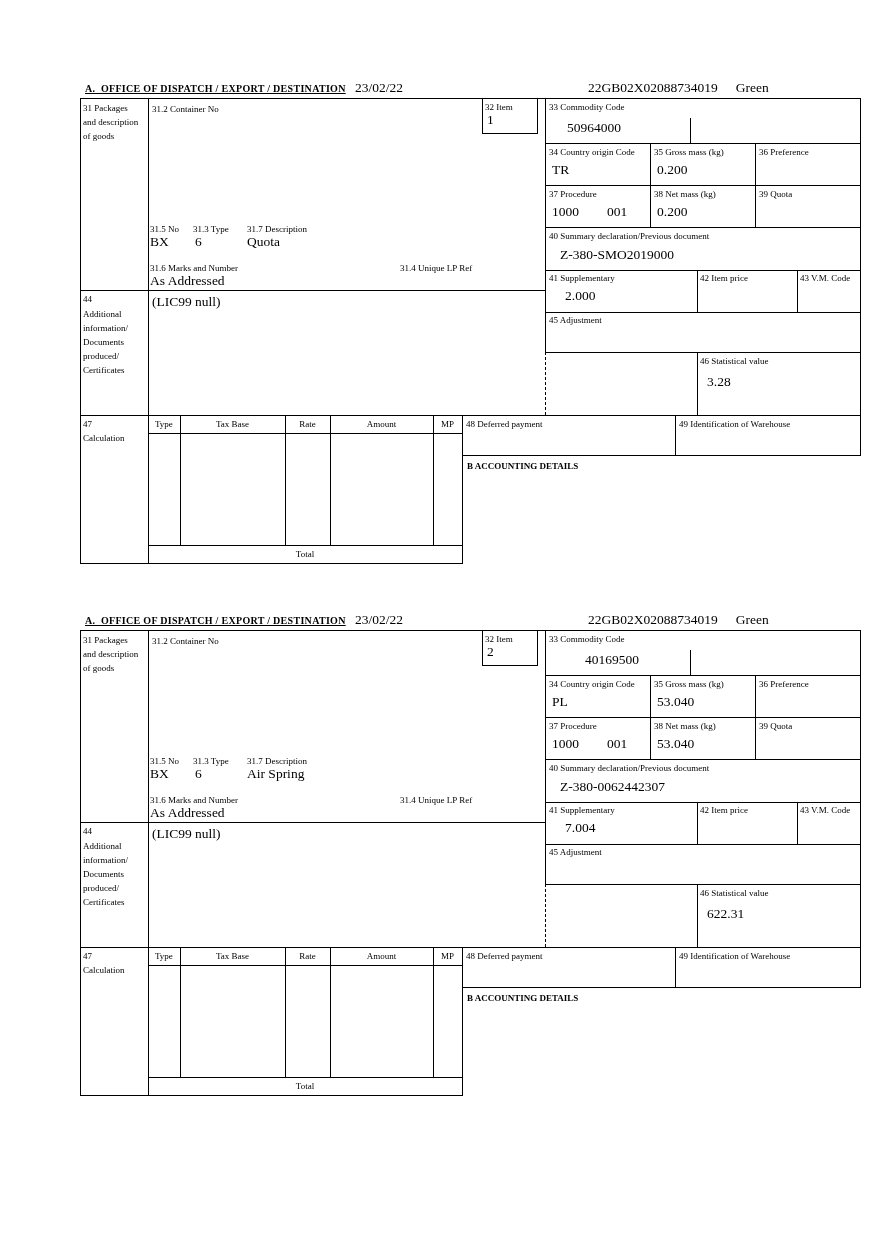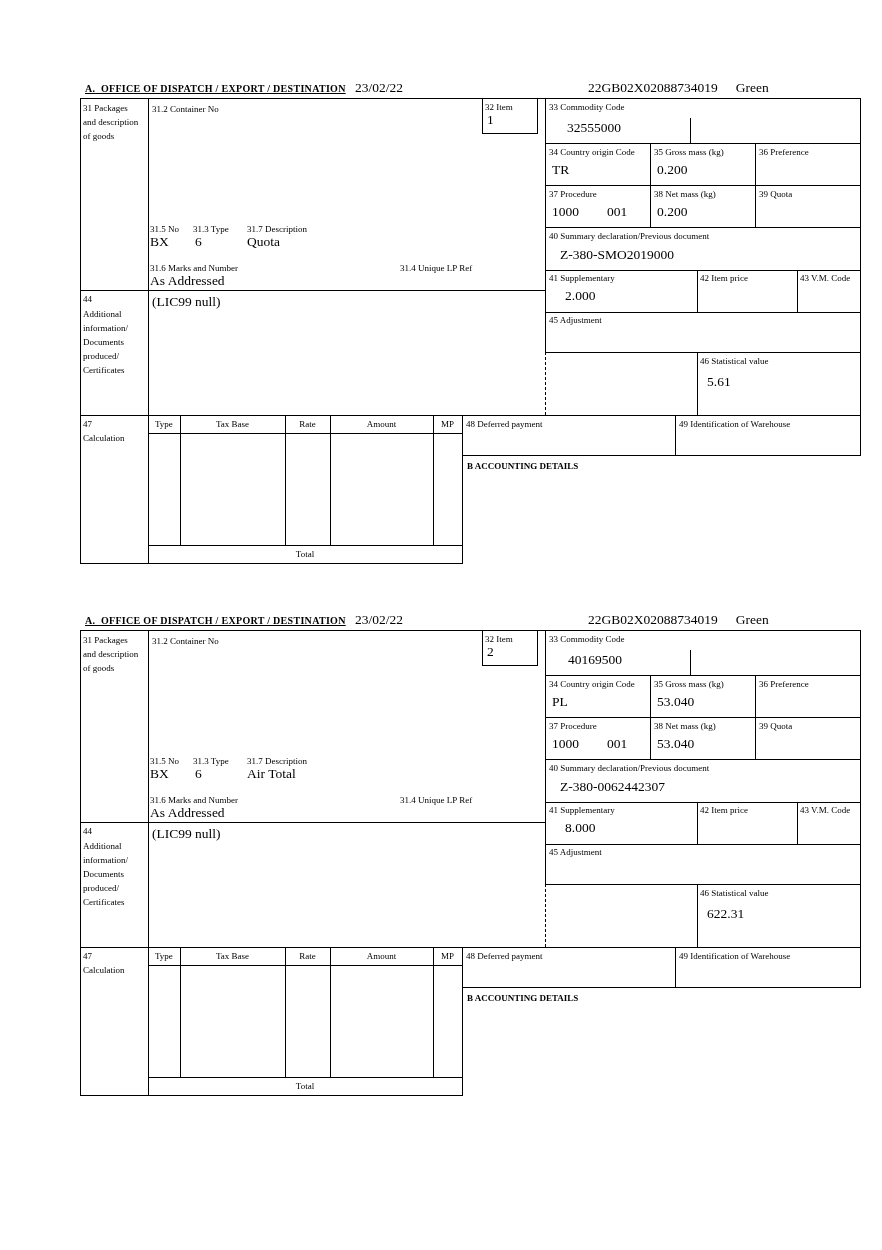--- a/index.html
+++ b/index.html
@@ -86,41 +86,41 @@
       <div class="lbl" style="left:167px;top:125px">31.7 Description</div>
       <div class="val" style="left:70px;top:136px">BX</div>
       <div class="val" style="left:115px;top:136px">6</div>
       <div class="val" style="left:167px;top:136px">Quota</div>
       <div class="lbl" style="left:70px;top:164px">31.6 Marks and Number</div>
       <div class="lbl" style="left:320px;top:164px">31.4 Unique LP Ref</div>
       <div class="val" style="left:70px;top:175px">As Addressed</div>
       <div class="val" style="left:72px;top:196px">(LIC99 null)</div>
 
       <div class="lbl" style="left:469px;top:3px">33 Commodity Code</div>
-      <div class="val" style="left:487px;top:22px">32555000</div>
+      <div class="val" style="left:487px;top:22px">50964000</div>
       <div class="lbl" style="left:469px;top:48px">34 Country origin Code</div>
       <div class="val" style="left:472px;top:64px">TR</div>
       <div class="lbl" style="left:574px;top:48px">35 Gross mass (kg)</div>
       <div class="val" style="left:577px;top:64px">0.200</div>
       <div class="lbl" style="left:679px;top:48px">36 Preference</div>
       <div class="lbl" style="left:469px;top:90px">37 Procedure</div>
       <div class="val" style="left:472px;top:106px">1000</div>
       <div class="val" style="left:527px;top:106px">001</div>
       <div class="lbl" style="left:574px;top:90px">38 Net mass (kg)</div>
       <div class="val" style="left:577px;top:106px">0.200</div>
       <div class="lbl" style="left:679px;top:90px">39 Quota</div>
       <div class="lbl" style="left:469px;top:132px">40 Summary declaration/Previous document</div>
       <div class="val" style="left:480px;top:149px">Z-380-SMO2019000</div>
       <div class="lbl" style="left:469px;top:174px">41 Supplementary</div>
       <div class="val" style="left:485px;top:190px">2.000</div>
       <div class="lbl" style="left:620px;top:174px">42 Item price</div>
       <div class="lbl" style="left:720px;top:174px">43 V.M. Code</div>
       <div class="lbl" style="left:469px;top:216px">45 Adjustment</div>
       <div class="lbl" style="left:620px;top:257px">46 Statistical value</div>
-      <div class="val" style="left:627px;top:276px">5.61</div>
+      <div class="val" style="left:627px;top:276px">3.28</div>
 
       <div class="lbl" style="left:75px;top:320px">Type</div>
       <div class="lbl ctr" style="left:100px;top:320px;width:105px">Tax Base</div>
       <div class="lbl ctr" style="left:205px;top:320px;width:45px">Rate</div>
       <div class="lbl ctr" style="left:250px;top:320px;width:103px">Amount</div>
       <div class="lbl ctr" style="left:353px;top:320px;width:29px">MP</div>
       <div class="lbl" style="left:386px;top:320px">48 Deferred payment</div>
       <div class="lbl" style="left:599px;top:320px">49 Identification of Warehouse</div>
       <div class="lbl bold" style="left:387px;top:362px">B ACCOUNTING DETAILS</div>
       <div class="lbl ctr" style="left:68px;top:450px;width:314px">Total</div>
@@ -177,43 +177,43 @@
       <div class="lbl" style="left:3px;top:334px">Calculation</div>
 
       <div class="lbl" style="left:72px;top:5px">31.2 Container No</div>
       <div class="lbl" style="left:405px;top:3px">32 Item</div>
       <div class="val" style="left:407px;top:14px">2</div>
       <div class="lbl" style="left:70px;top:125px">31.5 No</div>
       <div class="lbl" style="left:113px;top:125px">31.3 Type</div>
       <div class="lbl" style="left:167px;top:125px">31.7 Description</div>
       <div class="val" style="left:70px;top:136px">BX</div>
       <div class="val" style="left:115px;top:136px">6</div>
-      <div class="val" style="left:167px;top:136px">Air Total</div>
+      <div class="val" style="left:167px;top:136px">Air Spring</div>
       <div class="lbl" style="left:70px;top:164px">31.6 Marks and Number</div>
       <div class="lbl" style="left:320px;top:164px">31.4 Unique LP Ref</div>
       <div class="val" style="left:70px;top:175px">As Addressed</div>
       <div class="val" style="left:72px;top:196px">(LIC99 null)</div>
 
       <div class="lbl" style="left:469px;top:3px">33 Commodity Code</div>
-      <div class="val" style="left:488px;top:22px">40169500</div>
+      <div class="val" style="left:505px;top:22px">40169500</div>
       <div class="lbl" style="left:469px;top:48px">34 Country origin Code</div>
       <div class="val" style="left:472px;top:64px">PL</div>
       <div class="lbl" style="left:574px;top:48px">35 Gross mass (kg)</div>
       <div class="val" style="left:577px;top:64px">53.040</div>
       <div class="lbl" style="left:679px;top:48px">36 Preference</div>
       <div class="lbl" style="left:469px;top:90px">37 Procedure</div>
       <div class="val" style="left:472px;top:106px">1000</div>
       <div class="val" style="left:527px;top:106px">001</div>
       <div class="lbl" style="left:574px;top:90px">38 Net mass (kg)</div>
       <div class="val" style="left:577px;top:106px">53.040</div>
       <div class="lbl" style="left:679px;top:90px">39 Quota</div>
       <div class="lbl" style="left:469px;top:132px">40 Summary declaration/Previous document</div>
       <div class="val" style="left:480px;top:149px">Z-380-0062442307</div>
       <div class="lbl" style="left:469px;top:174px">41 Supplementary</div>
-      <div class="val" style="left:485px;top:190px">8.000</div>
+      <div class="val" style="left:485px;top:190px">7.004</div>
       <div class="lbl" style="left:620px;top:174px">42 Item price</div>
       <div class="lbl" style="left:720px;top:174px">43 V.M. Code</div>
       <div class="lbl" style="left:469px;top:216px">45 Adjustment</div>
       <div class="lbl" style="left:620px;top:257px">46 Statistical value</div>
       <div class="val" style="left:627px;top:276px">622.31</div>
 
       <div class="lbl" style="left:75px;top:320px">Type</div>
       <div class="lbl ctr" style="left:100px;top:320px;width:105px">Tax Base</div>
       <div class="lbl ctr" style="left:205px;top:320px;width:45px">Rate</div>
       <div class="lbl ctr" style="left:250px;top:320px;width:103px">Amount</div>

